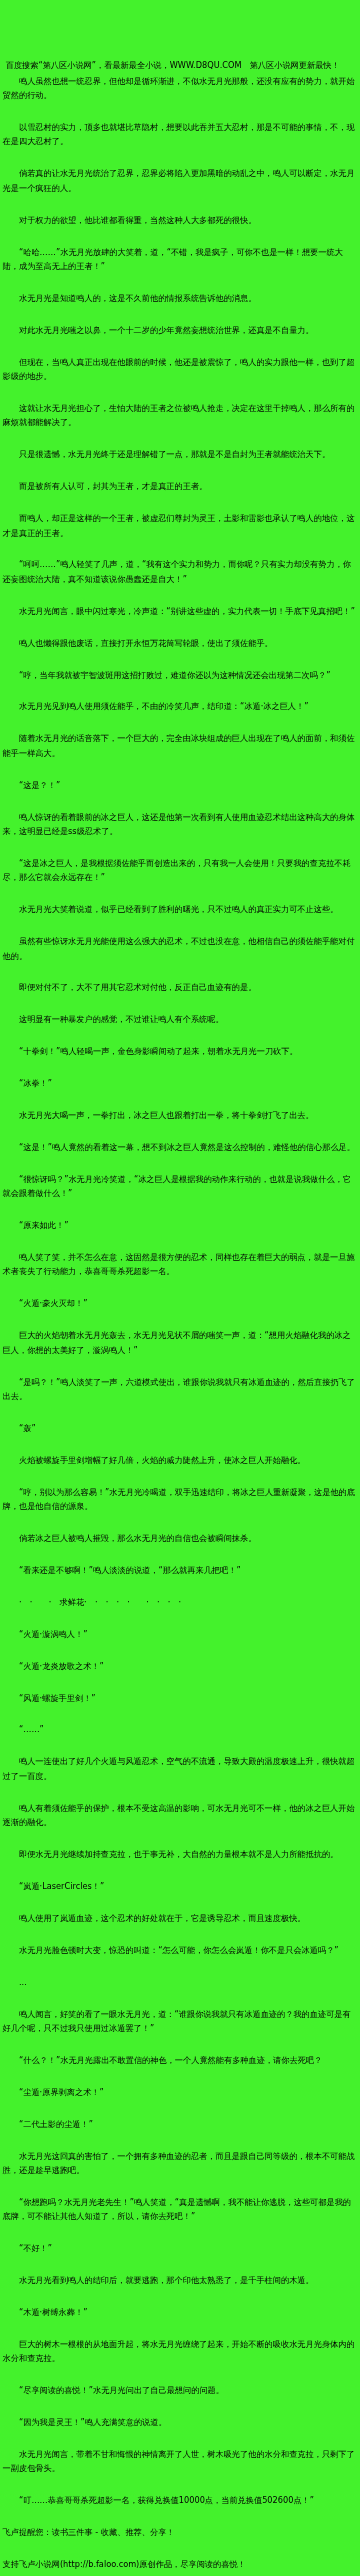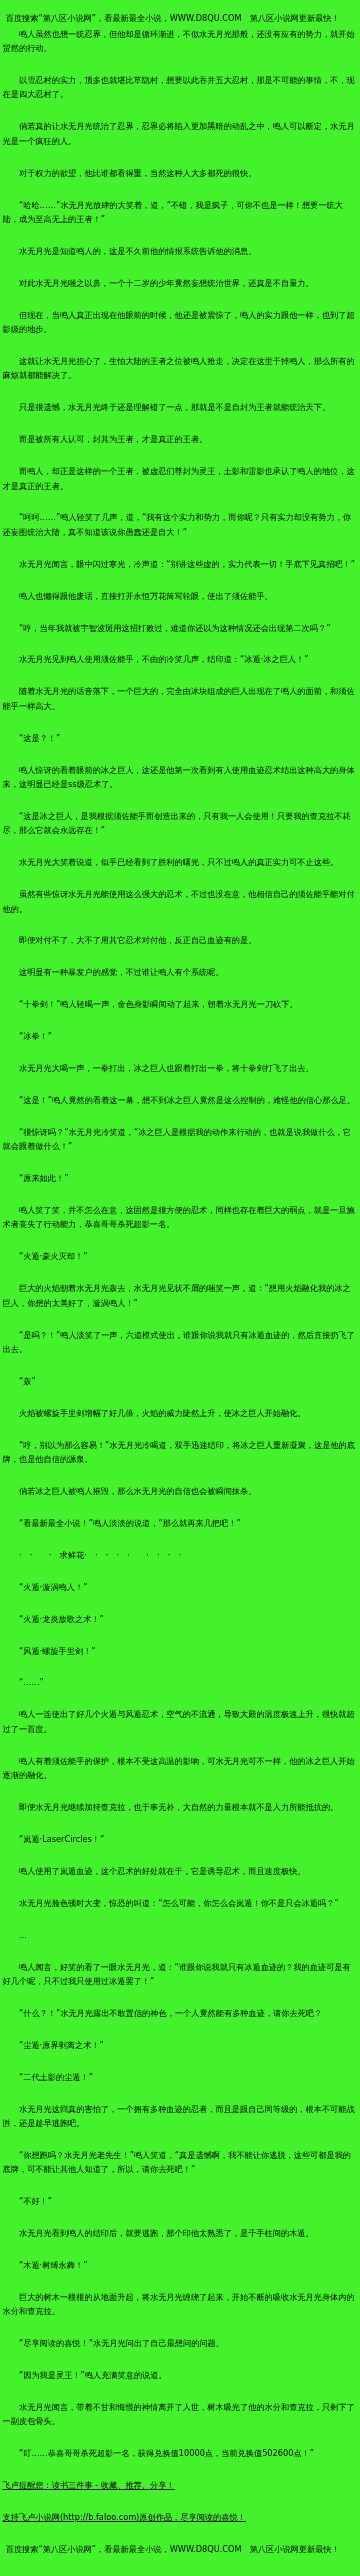--- a/index.html
+++ b/index.html
@@ -14,22 +14,22 @@
     padding: 11.3px 2.6px 0 2.6px;
     overflow: hidden;
     word-break: break-all;
   }
   p {
     margin: 0 0 17.5px 0;
     line-height: 14.4px;
     white-space: normal;
   }
   p.indent { text-indent: 2em; }
-  p.promo  { text-indent: 3.1px; }
-  p.flush  { text-indent: 0; text-decoration: underline; }
+  p.promo  { text-indent: 3.1px; margin-top: 47px; }
+  p.flush  { text-indent: 0; }
   p.promo-top { margin-bottom: 1px; }
 </style>
 </head>
 <body style="background: rgb(68, 242, 44); color: rgb(0, 0, 0);">
 
 <p class="promo promo-top">百度搜索“第八区小说网”，看最新最全小说，WWW.D8QU.COM　第八区小说网更新最快！</p>
 <p class="indent">鸣人虽然也想一统忍界，但他却是循环渐进，不似水无月光那般，还没有应有的势力，就开始贸然的行动。</p>
 <p class="indent">以雪忍村的实力，顶多也就堪比草隐村，想要以此吞并五大忍村，那是不可能的事情，不，现在是四大忍村了。</p>
 <p class="indent">倘若真的让水无月光统治了忍界，忍界必将陷入更加黑暗的动乱之中，鸣人可以断定，水无月光是一个疯狂的人。</p>
 <p class="indent">对于权力的欲望，他比谁都看得重，当然这种人大多都死的很快。</p>
@@ -61,21 +61,21 @@
 <p class="indent">“很惊讶吗？”水无月光冷笑道，“冰之巨人是根据我的动作来行动的，也就是说我做什么，它就会跟着做什么！”</p>
 <p class="indent">“原来如此！”</p>
 <p class="indent">鸣人笑了笑，并不怎么在意，这固然是很方便的忍术，同样也存在着巨大的弱点，就是一旦施术者丧失了行动能力，恭喜哥哥杀死超影一名。</p>
 <p class="indent">“火遁·豪火灭却！”</p>
 <p class="indent">巨大的火焰朝着水无月光轰去，水无月光见状不屑的嗤笑一声，道：“想用火焰融化我的冰之巨人，你想的太美好了，漩涡鸣人！”</p>
 <p class="indent">“是吗？！”鸣人淡笑了一声，六道模式使出，谁跟你说我就只有冰遁血迹的，然后直接扔飞了出去。</p>
 <p class="indent">“轰”</p>
 <p class="indent">火焰被螺旋手里剑增幅了好几倍，火焰的威力陡然上升，使冰之巨人开始融化。</p>
 <p class="indent">“哼，别以为那么容易！”水无月光冷喝道，双手迅速结印，将冰之巨人重新凝聚，这是他的底牌，也是他自信的源泉。</p>
 <p class="indent">倘若冰之巨人被鸣人摧毁，那么水无月光的自信也会被瞬间抹杀。</p>
-<p class="indent">“看最新最全小说！”鸣人淡淡的说道，“那么就再来几把吧！”</p>
+<p class="indent">“看来还是不够啊！”鸣人淡淡的说道，“那么就再来几把吧！”</p>
 <p class="indent">·　·　　·　求鲜花·　·　·　·　·　　·　·　·　·</p>
 <p class="indent">“火遁·漩涡鸣人！”</p>
 <p class="indent">“火遁·龙炎放歌之术！”</p>
 <p class="indent">“风遁·螺旋手里剑！”</p>
 <p class="indent">“……”</p>
 <p class="indent">鸣人一连使出了好几个火遁与风遁忍术，空气的不流通，导致大殿的温度极速上升，很快就超过了一百度。</p>
 <p class="indent">鸣人有着须佐能乎的保护，根本不受这高温的影响，可水无月光可不一样，他的冰之巨人开始逐渐的融化。</p>
 <p class="indent">即便水无月光继续加持查克拉，也于事无补，大自然的力量根本就不是人力所能抵抗的。</p>
 <p class="indent">“岚遁·LaserCircles！”</p>
 <p class="indent">鸣人使用了岚遁血迹，这个忍术的好处就在于，它是诱导忍术，而且速度极快。</p>

